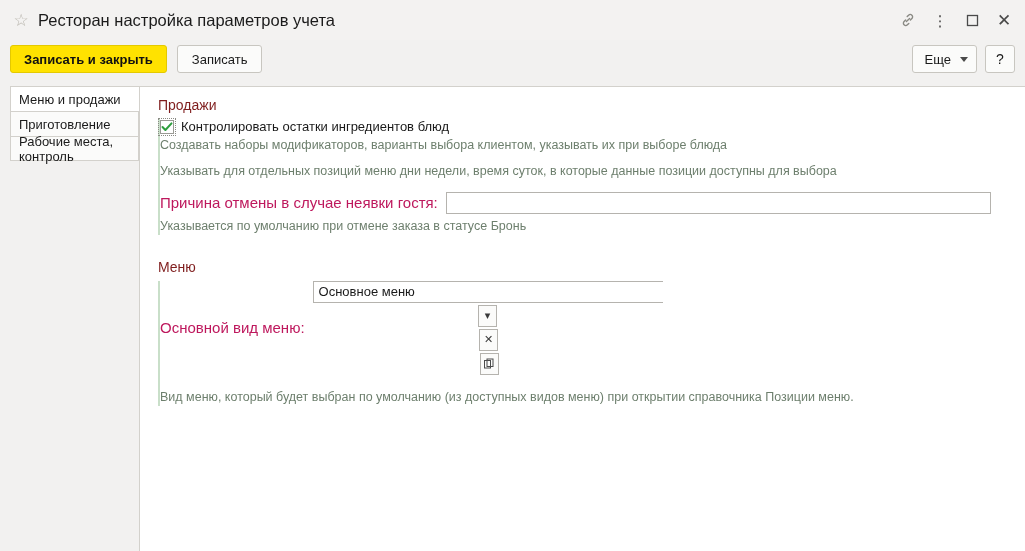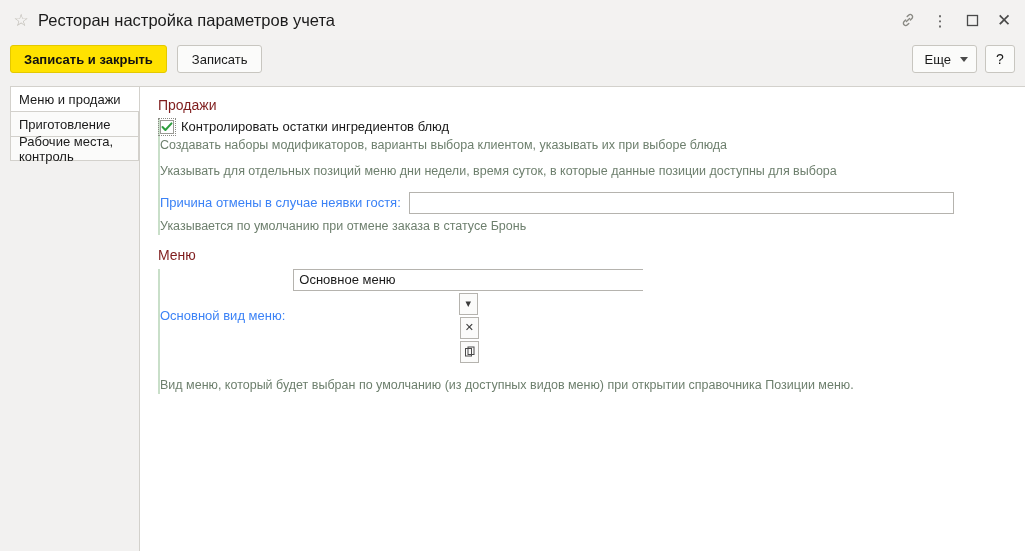--- a/index.html
+++ b/index.html
@@ -231,22 +231,22 @@
     max-width: 800px;
   }
   .hint.wide { max-width: 800px; }
 
   .field-row {
     display: flex;
     align-items: center;
     margin: 12px 0 4px 0;
   }
   .field-label {
-    font-size: 13px;
-    color: #3b82f6;
+    font-size: 15px;
+    color: #be185d;
     margin-right: 8px;
     white-space: nowrap;
   }
   .input {
     height: 22px;
     border: 1px solid #b5b3ae;
     background: #ffffff;
     box-sizing: border-box;
     display: flex;
     align-items: center;
@@ -283,21 +283,21 @@
     display: flex;
     align-items: center;
     justify-content: center;
     font-size: 11px;
     color: #3a3a3a;
     cursor: default;
   }
   .combo-btn.sep { margin-left: 2px; }
   .combo-btn.open { margin-left: 3px; font-size: 12px; }
 
-  .group-title.menu { margin-top: 12px; }
+  .group-title.menu { margin-top: 24px; }
 </style>
 </head>
 <body>
 
 <div class="window">
 
   <div class="titlebar">
     <div class="star-icon">☆</div>
     <div class="win-title">Ресторан настройка параметров учета</div>
     <div class="title-actions">

